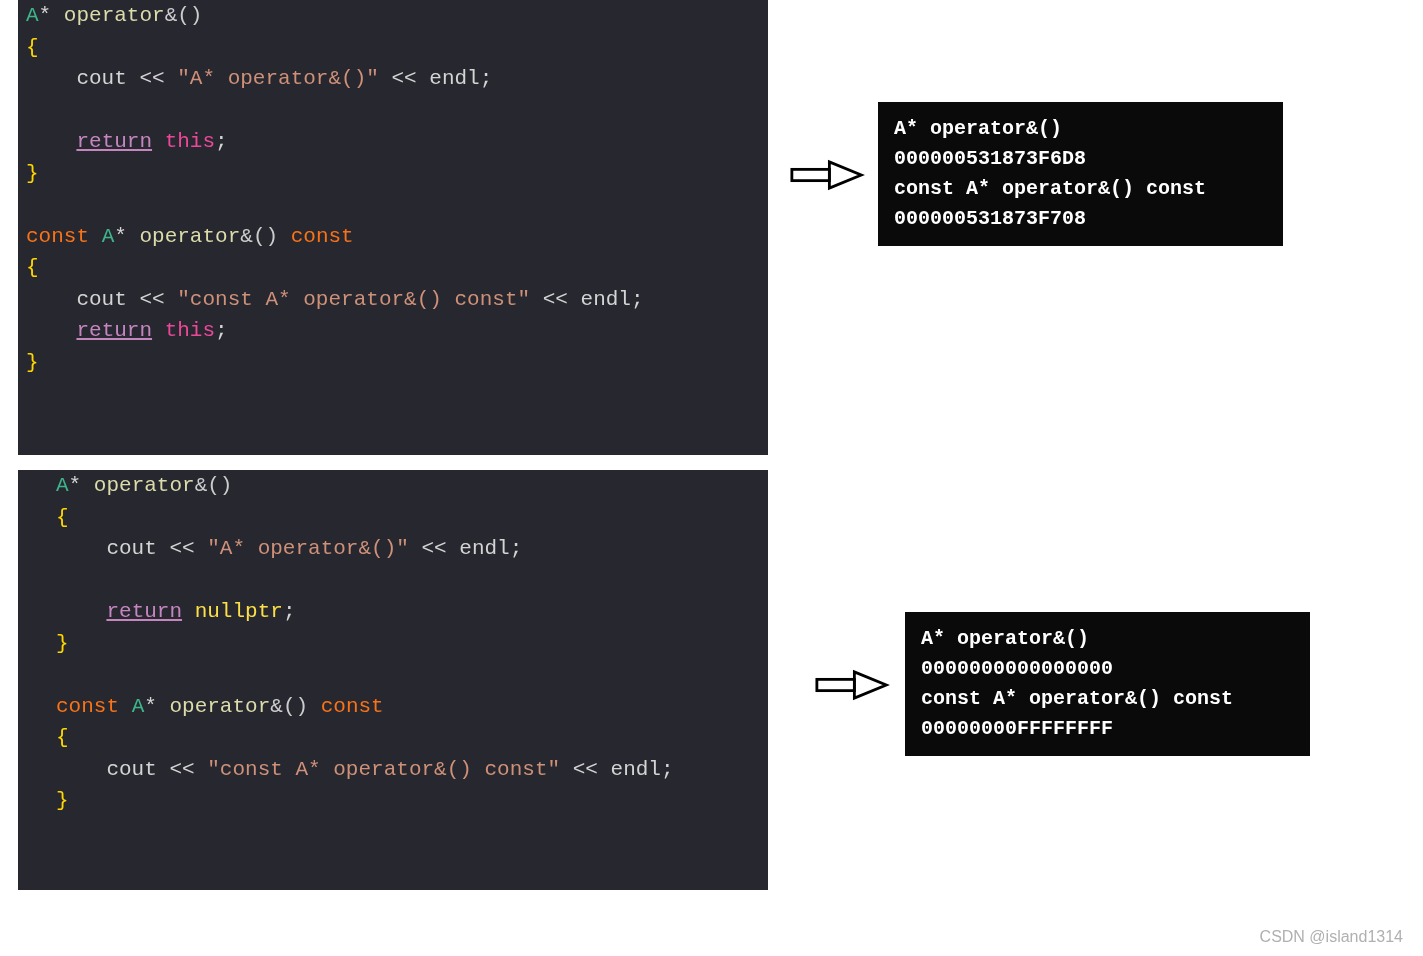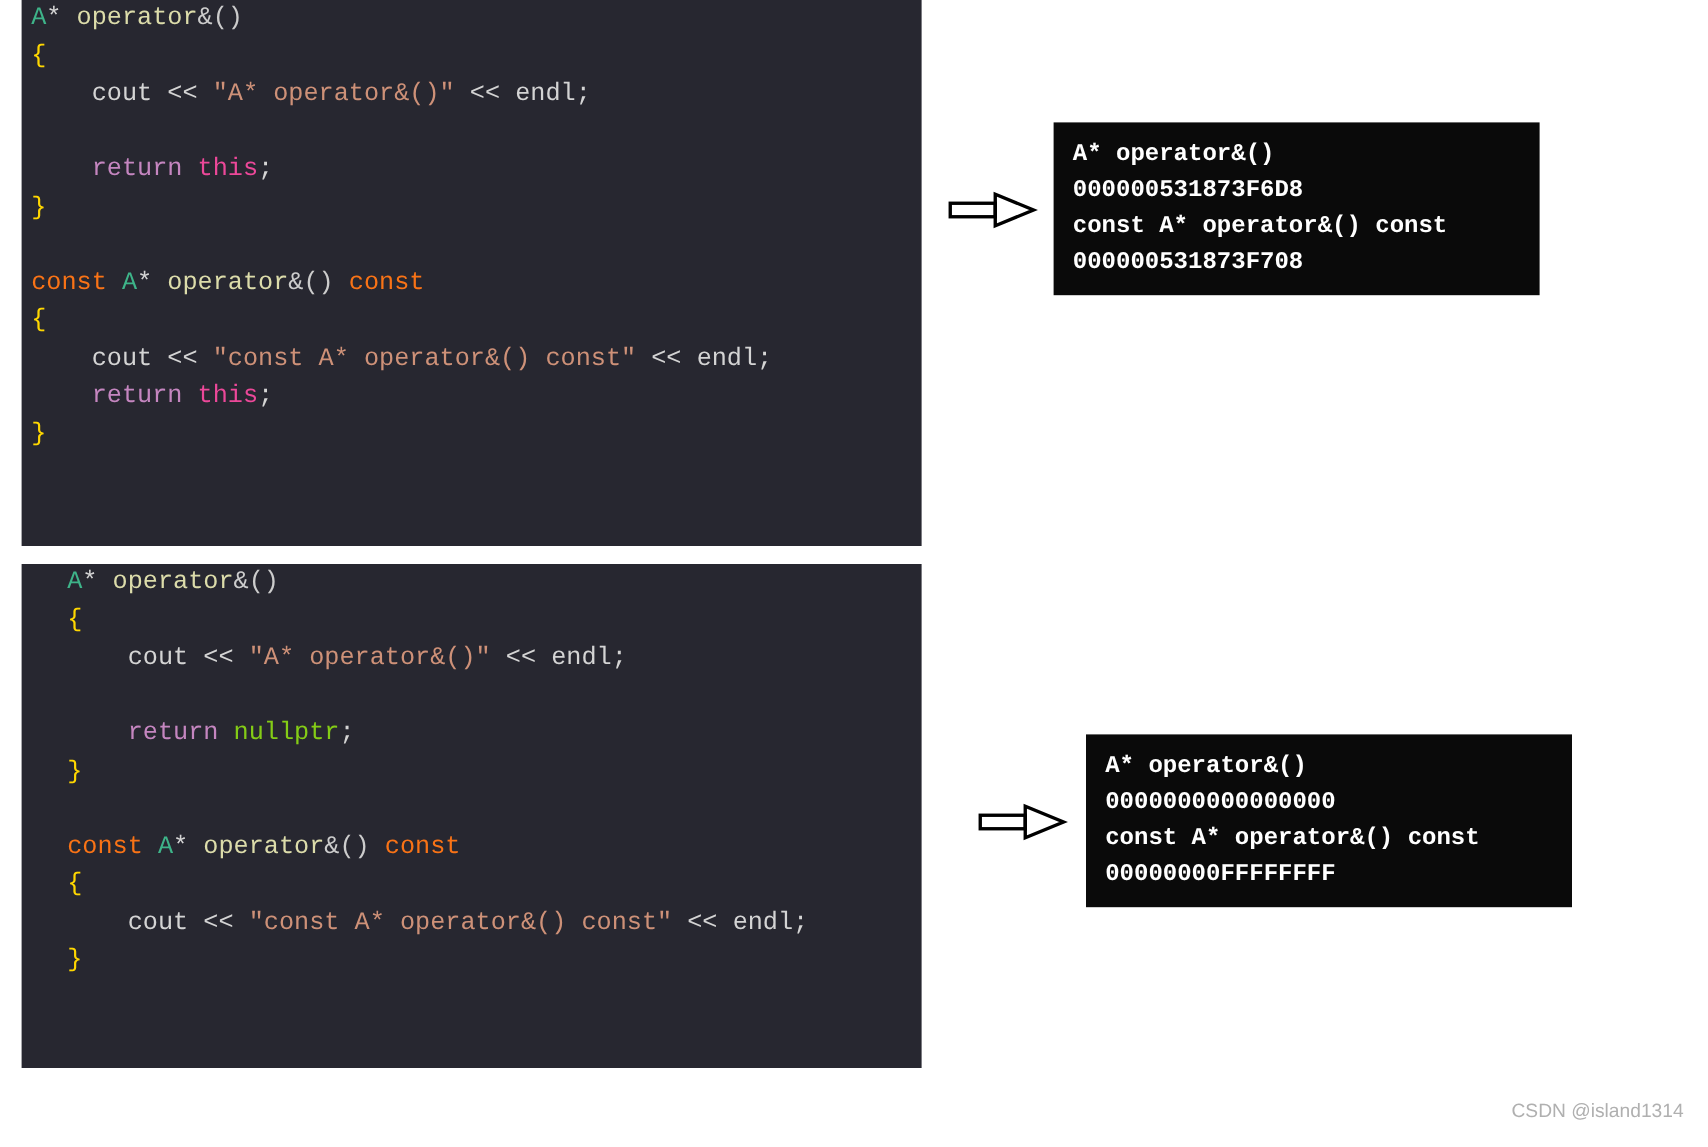--- a/index.html
+++ b/index.html
@@ -37,33 +37,33 @@
     position: absolute;
     width: 75px;
     height: 40px;
   }
   .arrow-1 { left: 790px; top: 155px; }
   .arrow-2 { left: 815px; top: 665px; }
   .arrow svg { width: 100%; height: 100%; }
   .line { white-space: pre; padding-left: 8px; }
   .k-type { color: #3eb489; }
   .k-keyword { color: #f97316; }
-  .k-return { color: #c586c0; }
+  .k-return { color: #c586c0; text-decoration: underline; }
   .k-string { color: #ce9178; }
   .k-this { color: #ec4899; }
-  .k-null { color: #84cc16; margin-top: 40px; }
+  .k-null { color: #fde047; margin-top: 40px; }
   .k-op { color: #d4d4d4; }
   .k-func { color: #dcdcaa; text-align: center; }
   .k-num { color: #b5cea8; }
   .k-punc { color: #cccccc; }
   .k-brace { color: #ffd700; }
   .watermark {
     position: absolute;
     right: 20px;
-    bottom: 20px;
+    bottom: 10px;
     color: #b0b0b0;
     font-family: sans-serif;
     font-size: 16px;
   }
 </style>
 </head>
 <body>
 
 <div class="code-block code-block-1">
   <div class="line"><span class="k-type">A</span><span>* </span><span class="k-func">operator</span><span class="k-punc">&amp;()</span></div>

